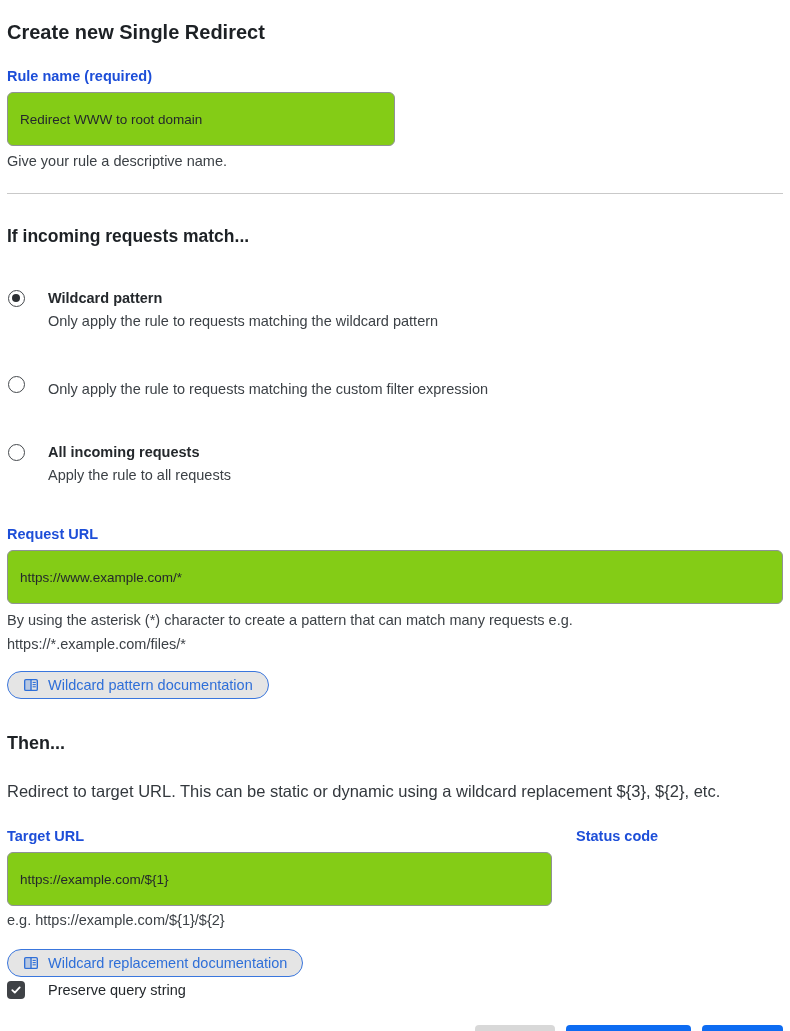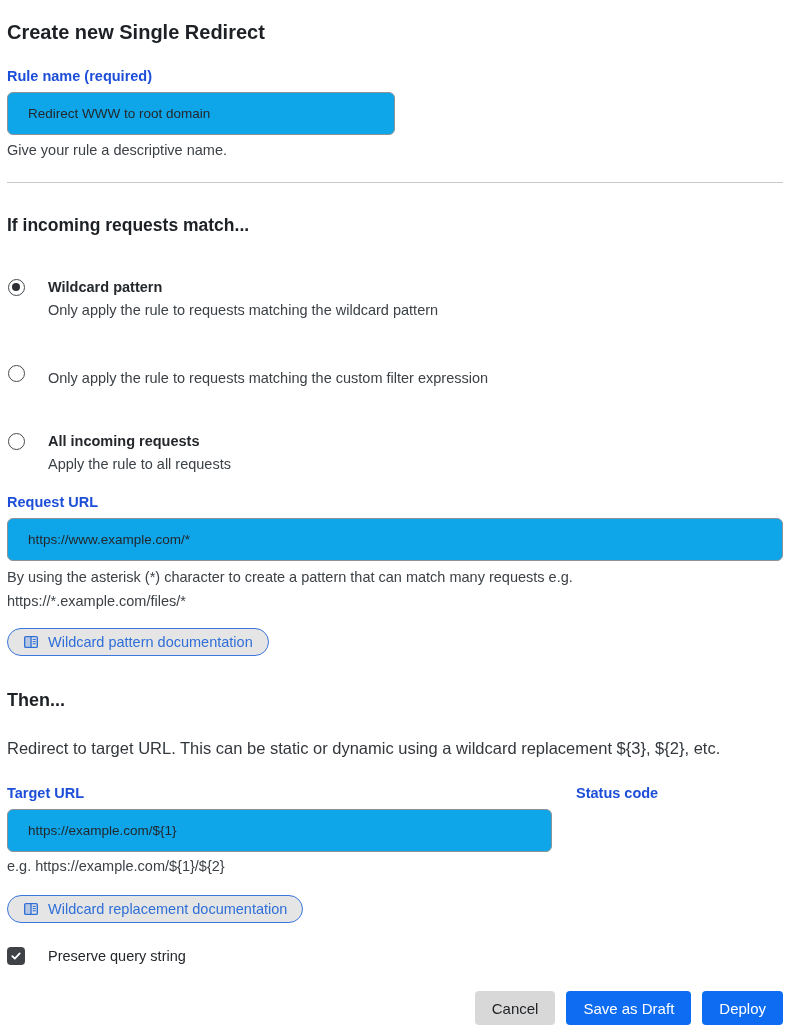--- a/index.html
+++ b/index.html
@@ -10,24 +10,24 @@
     color:#2b2f33;
     padding:6px 7px 0 7px;
   }
   .page-title {
     font-size:20px; font-weight:700; color:#1d2125; line-height:26px;
   }
   .field-label {
     font-size:14.5px; font-weight:700; color:#1d4ed8; margin-top:22px; line-height:18px;
   }
   .text-input {
-    display:block; margin-top:7px; height:43px;
+    display:block; margin-top:7px; height:54px;
     border:1px solid #8f9296; border-radius:6px;
-    padding:0 20px; font-size:13.5px; color:#24282c;
-    font-family:"Liberation Sans", sans-serif; background:#0ea5e9;
+    padding:0 12px; font-size:13.5px; color:#24282c;
+    font-family:"Liberation Sans", sans-serif; background:#84cc16;
     outline:none; width:100%;
   }
   .text-input.rule-name { width:388px; }
   .help-text { font-size:14.5px; color:#3c4146; margin-top:6px; line-height:24px; }
   .divider { border:none; border-top:1px solid #c9c9c9; margin:23px 0 0 0; }
   .section-heading { font-size:17.5px; font-weight:700; color:#1d2125; margin-top:31px; line-height:22px; }
 
   .radio-option { display:flex; margin-top:45px; cursor:pointer; }
   .radio-option.first { margin-top:42px; }
   .radio-circle {
@@ -60,21 +60,21 @@
   .select-box {
     margin-top:7px; height:38px; border:1px solid #8f9296; border-radius:6px;
     background:#fff; display:flex; align-items:center; justify-content:space-between;
     padding:0 13px; font-size:13.5px; color:#24282c; cursor:pointer;
   }
   .caret-down {
     width:0; height:0; border-left:5px solid transparent; border-right:5px solid transparent;
     border-top:6px solid #5c6166;
   }
 
-  .checkbox-row { display:flex; align-items:center; margin-top:24px; cursor:pointer; }
+  .checkbox-row { display:flex; align-items:center; margin-top:4px; cursor:pointer; }
   .checkbox-box {
     width:18px; height:18px; border-radius:4px; background:#3f4246;
     display:flex; align-items:center; justify-content:center; flex:0 0 auto;
   }
   .checkbox-box svg { display:block; }
   .checkbox-label { font-size:14.5px; color:#24282c; margin-left:23px; line-height:18px; }
 
   .actions-row { display:flex; justify-content:flex-end; gap:11px; margin-top:26px; padding-bottom:8px; }
   .btn {
     height:34px; border:none; border-radius:4px; padding:0 17px;
@@ -115,21 +115,21 @@
 </div>
 
 <div class="radio-option">
   <span class="radio-circle"></span>
   <span class="radio-texts">
     <div class="radio-label">All incoming requests</div>
     <div class="radio-desc">Apply the rule to all requests</div>
   </span>
 </div>
 
-<div class="field-label" style="margin-top:20px;">Request URL</div>
+<div class="field-label" style="margin-top:41px;">Request URL</div>
 <input class="text-input" type="text" value="https://www.example.com/*" style="">
 <div class="help-text" style="margin-top:4px;">
   <span>By using the asterisk (*) character to create a pattern that can match many requests e.g.</span><br>
   <span>https://*.example.com/files/*</span>
 </div>
 
 <button class="doc-button">
   <span>
     <svg width="16" height="16" viewBox="0 0 16 16" fill="none">
       <rect x="1.7" y="2.6" width="12.6" height="10.8" rx="1.2" stroke="#2f6fd8" stroke-width="1.4"></rect>

